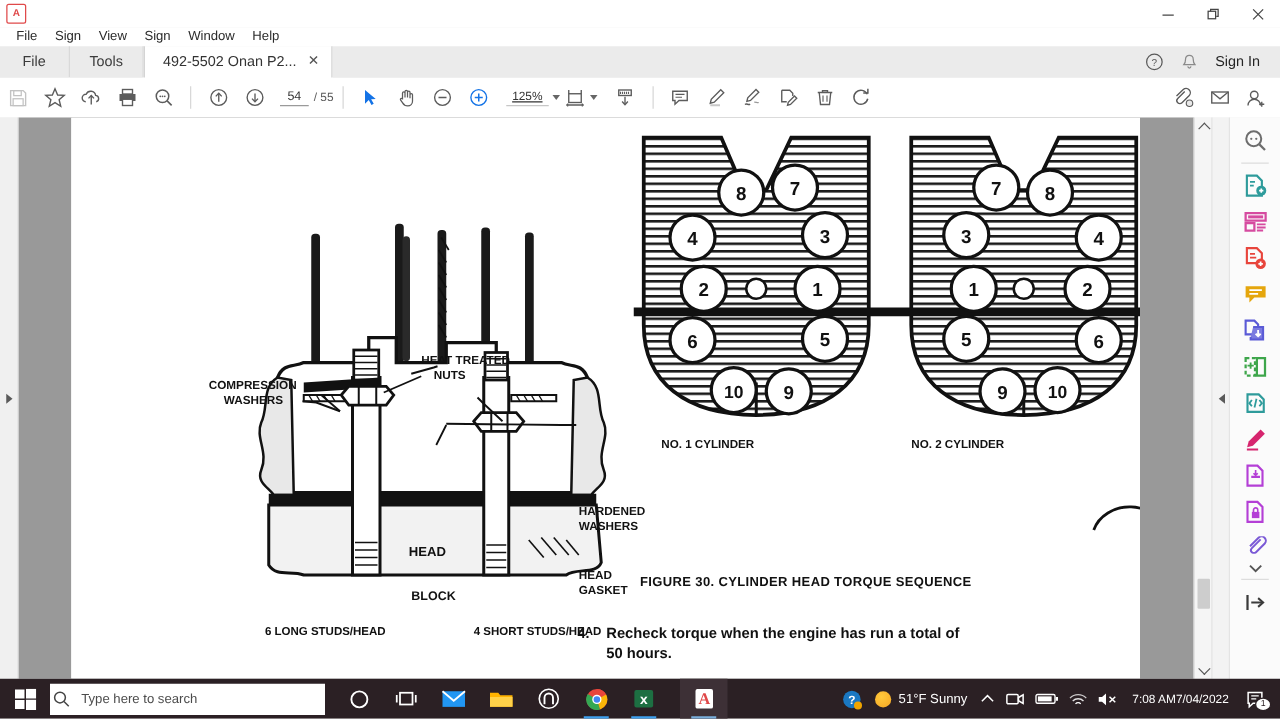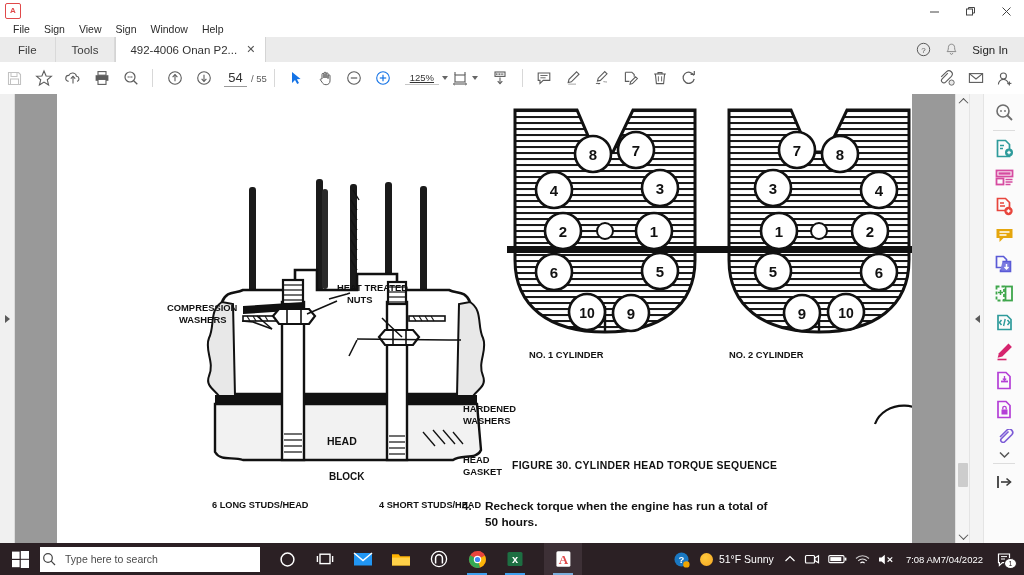--- a/index.html
+++ b/index.html
@@ -60,21 +60,21 @@
   .toolbar{
     position:absolute;left:0;top:62px;width:1024px;height:32px;
     background:#ffffff;border-bottom:1px solid #dcdcdc;
     display:flex;align-items:center;
   }
   .tool{width:29px;height:32px;display:flex;align-items:center;justify-content:center;}
   .tool svg{display:block;}
   .sep{width:1px;height:18px;background:#d8d8d8;margin:0 7px;}
   .pagebox{display:flex;align-items:center;margin-left:6px;gap:4px;}
   .pagenum{
-    font-size:13px;color:#333;border-bottom:1px solid #9a9a9a;
+    font-size:10px;color:#333;border-bottom:1px solid #9a9a9a;
     min-width:19px;text-align:center;padding:1px 2px 1px;
   }
   .pagetot{font-size:9.5px;color:#5a5a5a;}
   .zoombox{display:flex;align-items:center;margin-left:7px;gap:3px;}
   .zoomval{font-size:9.5px;color:#333;border-bottom:1px solid #c7c7c7;padding:1px 3px;min-width:28px;text-align:center;text-decoration:underline;}
   .caret{width:0;height:0;border-left:3.5px solid transparent;border-right:3.5px solid transparent;border-top:4px solid #666;}
   .tb-spacer{margin-left:auto;}
 
   
   .main{position:absolute;left:0;top:94px;width:1024px;height:449px;background:#ffffff;}
@@ -189,21 +189,21 @@
     <div class="menuitem">View</div>
     <div class="menuitem">Sign</div>
     <div class="menuitem">Window</div>
     <div class="menuitem">Help</div>
   </div>
 
   <div class="tabstrip">
     <div class="tab home">File</div>
     <div class="tab tools">Tools</div>
     <div class="tab doc">
-      <span>492-4006 Onan P2...</span>
+      <span>492-5502 Onan P2...</span>
       <span class="tab-close">✕</span>
     </div>
     <div class="right">
       <div class="tab-ic">
         <svg width="15" height="15" viewBox="0 0 15 15">
           <circle cx="7.5" cy="7.5" r="6.2" fill="none" stroke="#5a5a5a" stroke-width="1"></circle>
           <text x="7.5" y="10.6" font-size="8" fill="#5a5a5a" text-anchor="middle" font-family="Liberation Sans">?</text>
         </svg>
       </div>
       <div class="tab-ic">

